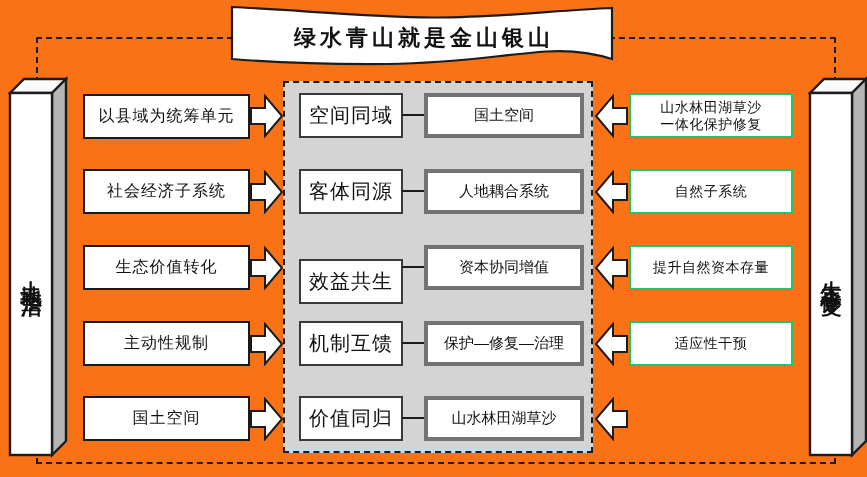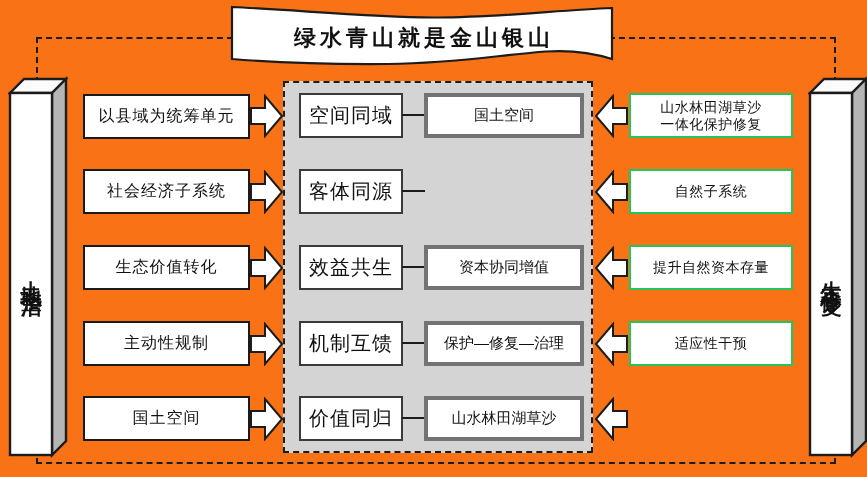--- a/index.html
+++ b/index.html
@@ -86,30 +86,31 @@
     </svg>
   <div class="box rbox" style="top:93px">山水林田湖草沙
 一体化保护修复</div>
 
   <div class="box lbox" style="top:169px">社会经济子系统</div>
   <svg class="arr" style="left:250px;top:170px" viewBox="0 0 34 44">
       <polygon points="1,14 15,14 15,2 32,22 15,42 15,30 1,30" fill="#fff" stroke="#1c1c1c" stroke-width="2"></polygon>
     </svg>
   <div class="box kbox" style="top:169px">客体同源</div>
   <div class="conn" style="top:190px"></div>
+  <div class="box vbox" style="top:169px">人地耦合系统</div>
   <svg class="arr" style="left:594px;top:170px" viewBox="0 0 34 44">
       <polygon points="33,14 19,14 19,2 2,22 19,42 19,30 33,30" fill="#fff" stroke="#1c1c1c" stroke-width="2"></polygon>
     </svg>
   <div class="box rbox" style="top:169px">自然子系统</div>
 
   <div class="box lbox" style="top:245px">生态价值转化</div>
   <svg class="arr" style="left:250px;top:246px" viewBox="0 0 34 44">
       <polygon points="1,14 15,14 15,2 32,22 15,42 15,30 1,30" fill="#fff" stroke="#1c1c1c" stroke-width="2"></polygon>
     </svg>
-  <div class="box kbox" style="top:245px">效益共生</div>
+  <div class="box kbox" style="top:259px">效益共生</div>
   <div class="conn" style="top:266px"></div>
   <div class="box vbox" style="top:245px">资本协同增值</div>
   <svg class="arr" style="left:594px;top:246px" viewBox="0 0 34 44">
       <polygon points="33,14 19,14 19,2 2,22 19,42 19,30 33,30" fill="#fff" stroke="#1c1c1c" stroke-width="2"></polygon>
     </svg>
   <div class="box lbox" style="top:321px">主动性规制</div>
 
   <div class="box rbox" style="top:245px">提升自然资本存量</div>
   <svg class="arr" style="left:250px;top:322px" viewBox="0 0 34 44">
       <polygon points="1,14 15,14 15,2 32,22 15,42 15,30 1,30" fill="#fff" stroke="#1c1c1c" stroke-width="2"></polygon>

